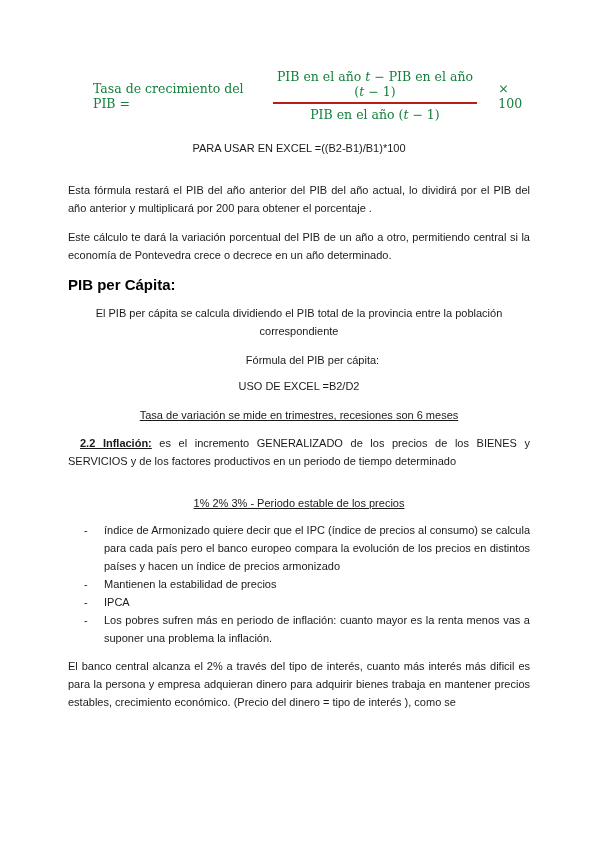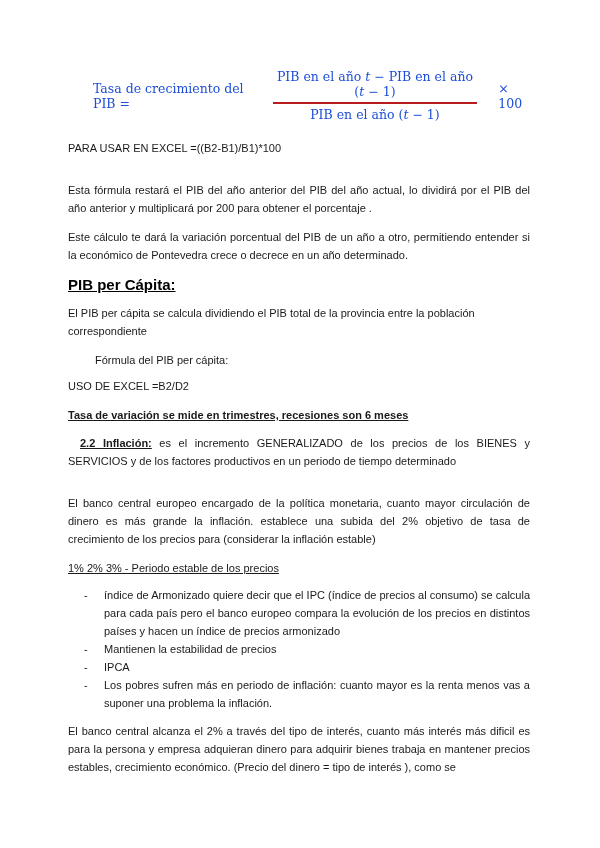--- a/index.html
+++ b/index.html
@@ -4,42 +4,42 @@
 <style>
   html,body{margin:0;padding:0;background:#ffffff;}
   .page{
     width:600px;height:848px;box-sizing:border-box;
     padding:60px 70px 0 68px;
     background:#ffffff;color:#1a1a1a;
     font-family:"Liberation Sans",sans-serif;
     font-size:11px;line-height:18px;
     overflow:hidden;position:relative;
   }
-  p{margin:0 0 11px 0;}
+  p{margin:0 0 11px 0;text-align:center;}
   .just{text-align:justify;}
   
   .formula{
     font-family:"DejaVu Serif",serif;
-    color:#1d4ed8;font-size:12.5px;line-height:15px;
+    color:#15803d;font-size:12.5px;line-height:15px;
     display:flex;align-items:center;gap:21px;
   }
   .formula-growth{margin:8px 0 16px 25px;}
   .formula-percapita{margin:6px 0 6px 30px;}
   .frac{display:inline-block;text-align:center;vertical-align:middle;}
   .frac .num{display:block;border-bottom:2px solid #b91c1c;padding:1px 3px 3px 3px;}
   .frac .den{display:block;padding:3px 3px 1px 3px;}
   .vart{font-style:italic;}
   
   .h1{
-    font-size:15px;font-weight:bold;text-decoration:underline;
+    font-size:15px;font-weight:bold;
     line-height:20px;margin:0 0 9px 0;color:#000;
   }
   .bold-label{font-weight:normal;margin:0 0 8px 0;padding-left:27px;}
   .bold-underline{font-weight:bold;text-decoration:underline;margin-left:12px;}
-  .note-bold{font-weight:bold;text-decoration:underline;margin:0 0 10px 0;}
+  .note-bold{font-weight:normal;text-decoration:underline;margin:0 0 10px 0;}
   .note-plain{text-decoration:underline;margin:0 0 9px 0;}
   .excel-line{margin:0 0 11px 0;}
   .gap-after{margin-bottom:24px;}
   
   .bullets{margin:0 0 10px 16px;}
   .bullet{display:flex;}
   .bullet .marker{flex:0 0 20px;}
   .bullet .text{flex:1;}
 </style>
 </head>
@@ -53,36 +53,35 @@
       <span class="num"><span>PIB en el año </span><span class="vart">t</span><span> − PIB en el año (</span><span class="vart">t</span><span> − 1)</span></span>
       <span class="den"><span>PIB en el año (</span><span class="vart">t</span><span> − 1)</span></span>
     </span>
     <span>× 100</span>
   </div>
 
   <p class="excel-line gap-after">PARA USAR EN EXCEL =((B2-B1)/B1)*100</p>
 
   <p class="just">Esta fórmula restará el PIB del año anterior del PIB del año actual, lo dividirá por el PIB del año anterior y multiplicará por 200 para obtener el porcentaje .</p>
 
-  <p class="just">Este cálculo te dará la variación porcentual del PIB de un año a otro, permitiendo entender si la económico de Pontevedra crece o decrece en un año determinado.</p>
+  <p class="just">Este cálculo te dará la variación porcentual del PIB de un año a otro, permitiendo central si la economía de Pontevedra crece o decrece en un año determinado.</p>
 
   <div class="h1">PIB per Cápita:</div>
 
   <p>El PIB per cápita se calcula dividiendo el PIB total de la provincia entre la población correspondiente</p>
 
   <p class="bold-label">Fórmula del PIB per cápita:</p>
 
 
   <p class="excel-line">USO DE EXCEL =B2/D2</p>
 
   <p class="note-bold">Tasa de variación se mide en trimestres, recesiones  son 6 meses</p>
 
   <p class="just gap-after"><span class="bold-underline">2.2 Inflación:</span><span> es el incremento GENERALIZADO de los precios de los BIENES y SERVICIOS y de los factores productivos en un periodo de tiempo determinado</span></p>
 
-  <p class="just">El banco central europeo encargado de la política monetaria, cuanto mayor circulación de dinero es más grande la inflación.  establece una subida del 2% objetivo de tasa de crecimiento de los precios para (considerar la inflación estable)</p>
 
   <p class="note-plain">1% 2% 3% - Periodo estable de los precios</p>
 
   <div class="bullets">
     <div class="bullet">
       <span class="marker">-</span>
       <span class="text just">índice de Armonizado quiere decir que el IPC (índice de precios al consumo) se calcula para cada país pero el banco europeo compara la evolución de los precios en distintos países y hacen un índice de precios armonizado</span>
     </div>
     <div class="bullet">
       <span class="marker">-</span>

